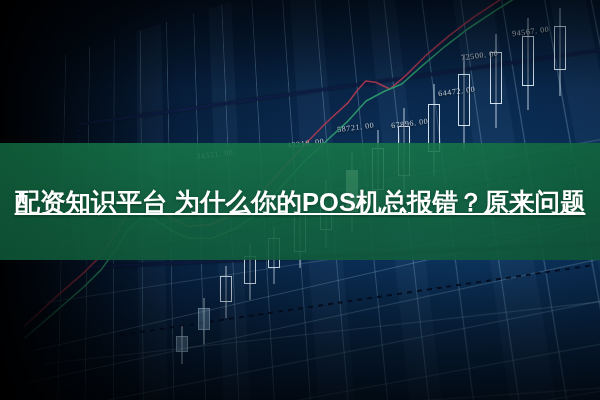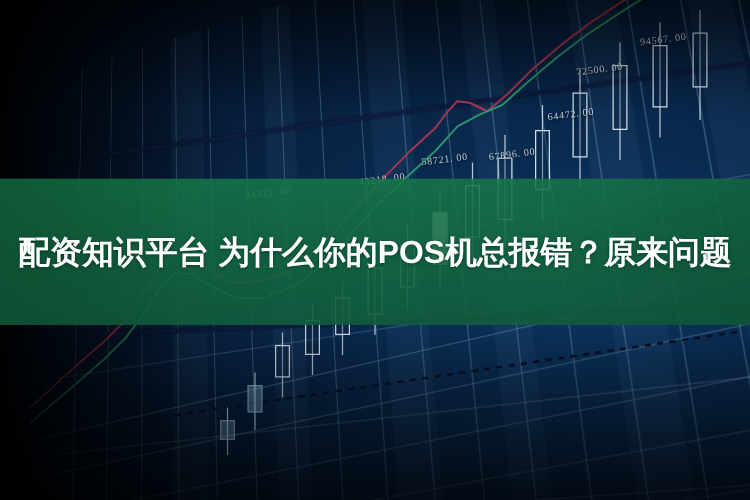--- a/index.html
+++ b/index.html
@@ -82,20 +82,21 @@
     content:""; position:absolute; inset:0;
     background:linear-gradient(to right, rgba(10,70,44,0.45) 0%, rgba(0,0,0,0) 26%, rgba(0,0,0,0) 74%, rgba(8,64,42,0.30) 100%);
   }
   .headline {
     position:relative; z-index:2;
     width:596px; text-align:center;
     color:#ffffff; font-weight:bold;
     font-size:25.5px; line-height:38px;
     letter-spacing:0px;
     text-shadow:0 1px 3px rgba(0,40,20,.55);
+    text-decoration:underline;
   }
   .headline .l2 { display:block; }
 </style>
 </head>
 <body>
 
 <div id="stage">
 
   <div class="scene">
     <div class="plane">

